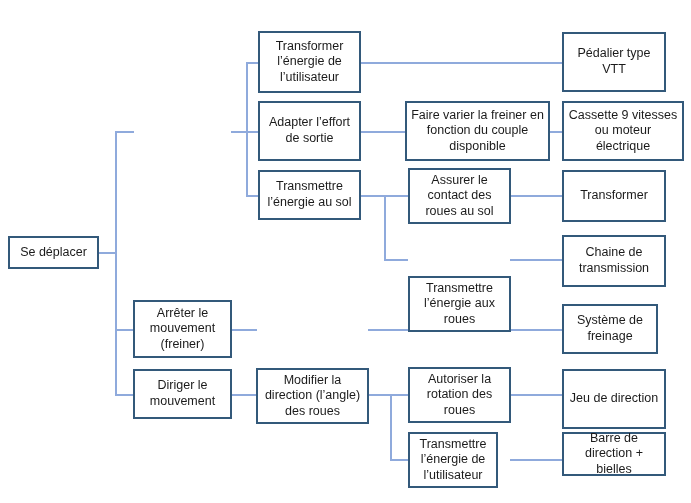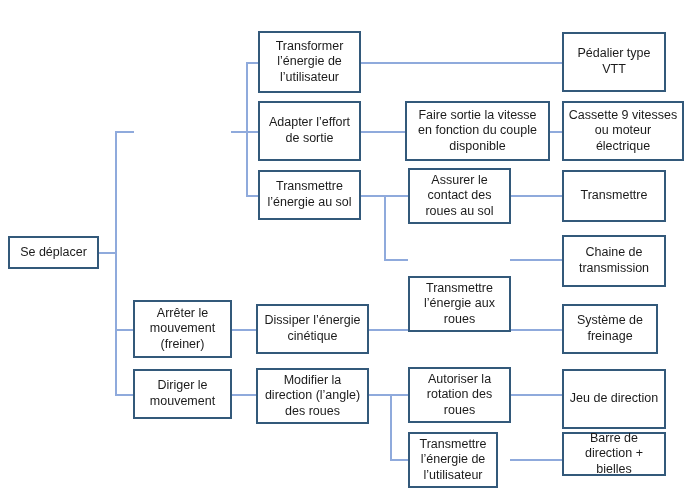--- a/index.html
+++ b/index.html
@@ -105,54 +105,51 @@
 
   <div class="node" style="left:562px; top:32px; width:104px; height:60px;">
     <span>Pédalier type VTT</span>
   </div>
 
   <div class="node" style="left:258px; top:101px; width:103px; height:60px;">
     <span>Adapter l’effort de sortie</span>
   </div>
 
   <div class="node" style="left:405px; top:101px; width:145px; height:60px;">
-    <span>Faire sortie la vitesse en fonction du couple disponible</span>
+    <span>Faire varier la freiner en fonction du couple disponible</span>
   </div>
 
   <div class="node" style="left:562px; top:101px; width:122px; height:60px;">
     <span>Cassette 9 vitesses ou moteur électrique</span>
   </div>
 
   <div class="node" style="left:258px; top:170px; width:103px; height:50px;">
     <span>Transmettre l’énergie au sol</span>
   </div>
 
   <div class="node" style="left:408px; top:168px; width:103px; height:56px;">
     <span>Assurer le contact des roues au sol</span>
   </div>
 
   <div class="node" style="left:562px; top:170px; width:104px; height:52px;">
-    <span>Transmettre</span>
+    <span>Transformer</span>
   </div>
 
   <div class="node" style="left:408px; top:232px; width:103px; height:56px;margin-top:44px;">
     <span>Transmettre l’énergie aux roues</span>
   </div>
 
   <div class="node" style="left:562px; top:235px; width:104px; height:52px;">
     <span>Chaine de transmission</span>
   </div>
 
   <div class="node" style="left:133px; top:300px; width:99px; height:58px;">
     <span>Arrêter le mouvement (freiner)</span>
   </div>
 
-  <div class="node" style="left:256px; top:304px; width:113px; height:50px;">
-    <span>Dissiper l’énergie cinétique</span>
-  </div>
 
   <div class="node" style="left:562px; top:304px; width:96px; height:50px;justify-content:center;">
     <span>Système de freinage</span>
   </div>
 
   <div class="node" style="left:133px; top:369px; width:99px; height:50px;">
     <span>Diriger le mouvement</span>
   </div>
 
   <div class="node" style="left:256px; top:368px; width:113px; height:56px;">

